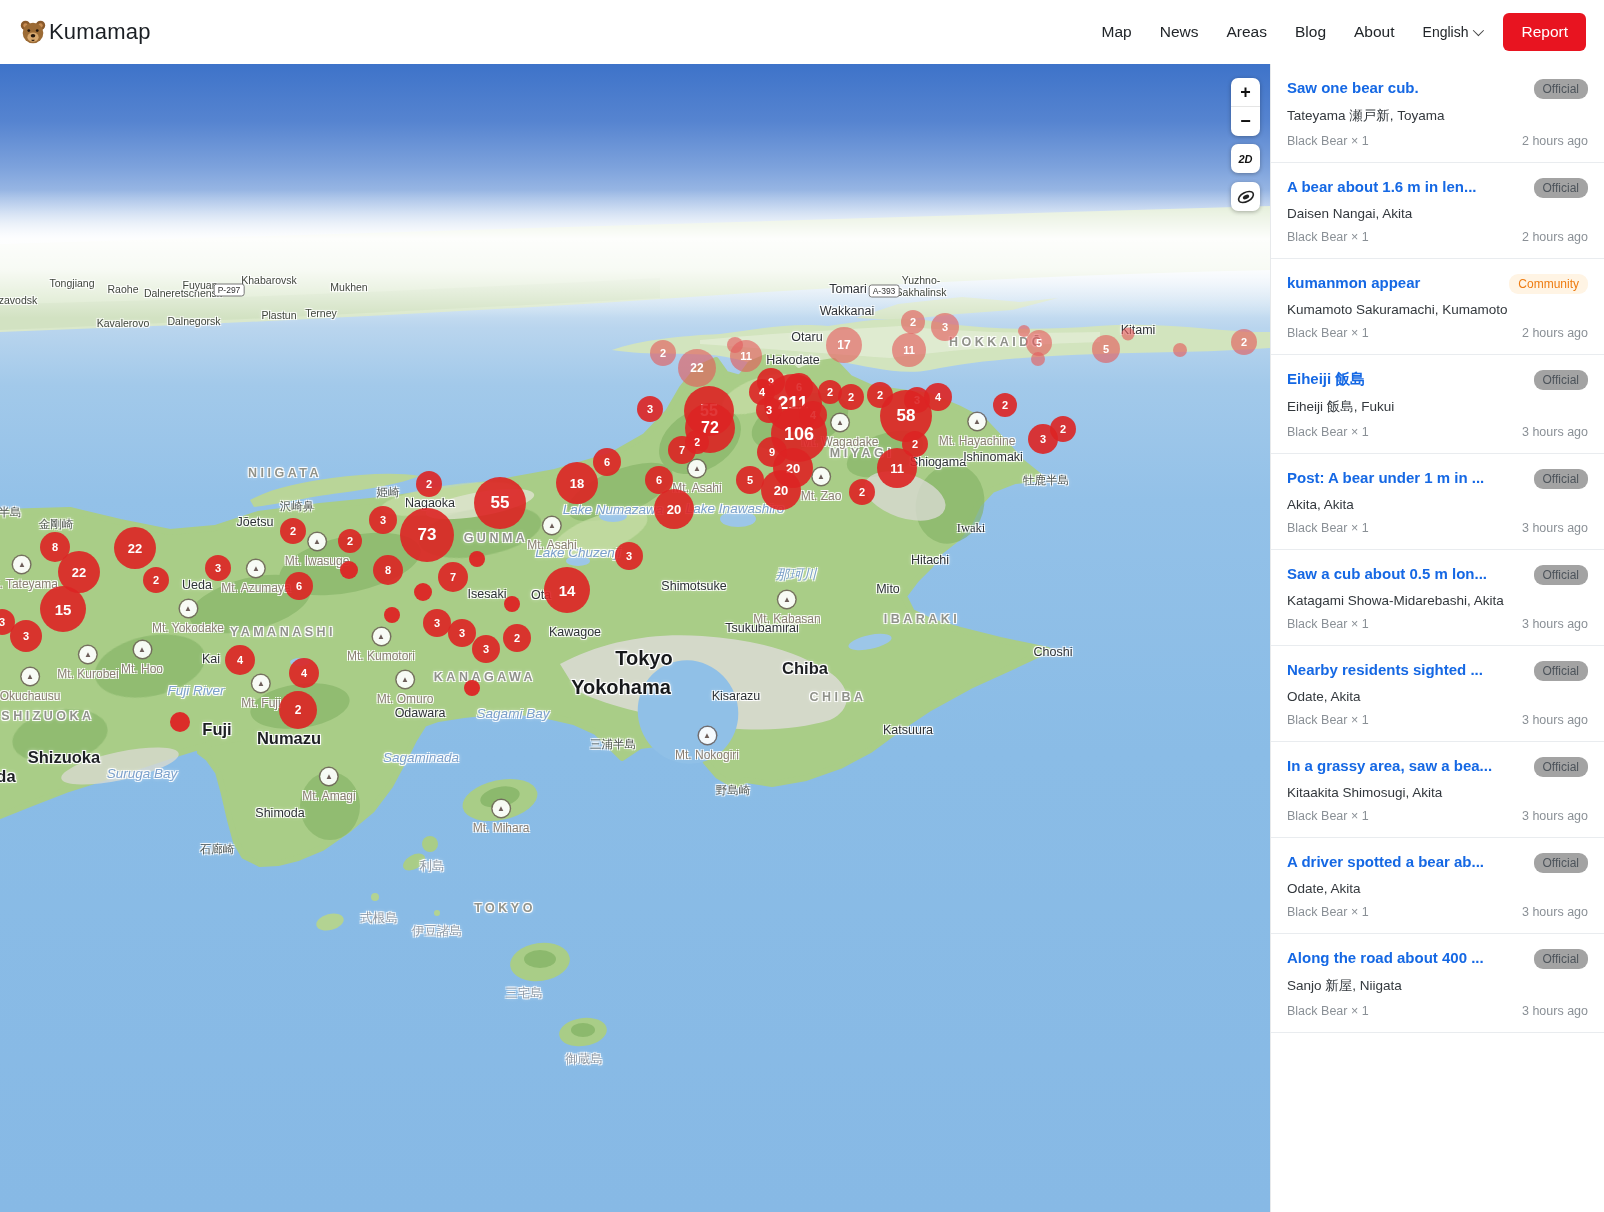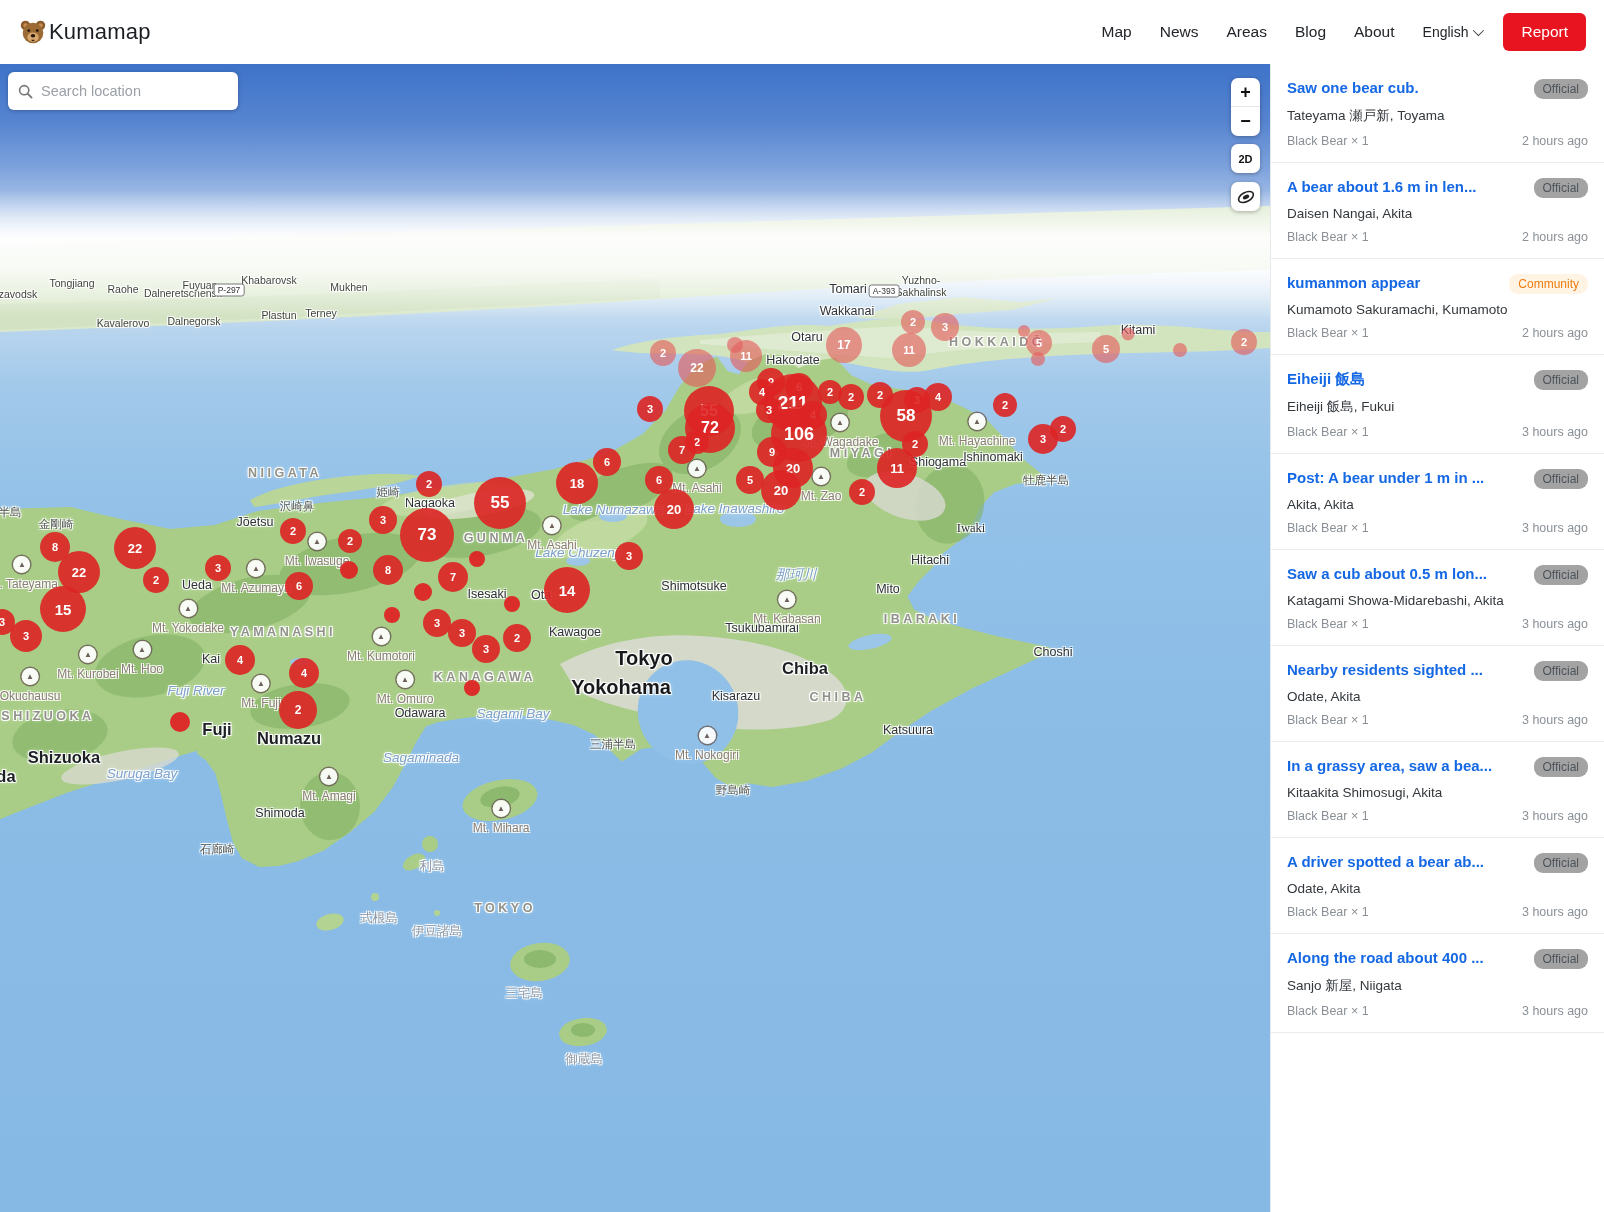--- a/index.html
+++ b/index.html
@@ -28,21 +28,21 @@
   .searchbox { position:absolute; left:8px; top:8px; width:230px; height:38px; background:#fff; border-radius:6px;
     box-shadow:0 1px 4px rgba(0,0,0,.25); display:flex; align-items:center; padding:0 10px; gap:8px; z-index:20; }
   .searchbox input { border:none; outline:none; flex:1; font-size:14.5px; color:#333; font-family:inherit; }
   .searchbox input::placeholder { color:#9aa0a6; }
 
   
   .ctrl { position:absolute; right:10px; z-index:20; background:#fff; border-radius:7px; box-shadow:0 1px 4px rgba(0,0,0,.3); }
   .zoomgroup { top:14px; width:29px; }
   .zoomgroup button { display:block; width:29px; height:29px; border:none; background:transparent; font-size:18px; font-weight:bold; color:#111; cursor:pointer; font-family:inherit; }
   .zoomgroup button:first-child { border-bottom:1px solid #e5e5e5; }
-  .btn-2d { top:80px; width:29px; height:29px; border:none; font-size:11px; font-weight:bold; color:#111; cursor:pointer; font-family:inherit; }
+  .btn-2d { top:80px; width:29px; height:29px; border:none; font-size:11px; font-weight:bold; color:#111; cursor:pointer; font-family:inherit;font-style:italic; }
   .btn-compass { top:118px; width:29px; height:29px; border:none; cursor:pointer; display:flex; align-items:center; justify-content:center; }
 
   
   .marker { position:absolute; transform:translate(-50%,-50%); background:rgba(221,36,36,.9); color:#fff; border-radius:50%;
     display:flex; align-items:center; justify-content:center; font-weight:bold; z-index:10; cursor:pointer; }
   .marker.lt { background:rgba(228,90,90,.62); z-index:8; }
   .marker.dot { background:rgba(221,36,36,.95); }
   .marker.dot.lt { background:rgba(228,96,96,.65); }
 
   
@@ -173,43 +173,36 @@
       <ellipse cx="414" cy="798" rx="12" ry="7" transform="rotate(-30 414 798)" fill="#a9cd87"></ellipse>
       <ellipse cx="330" cy="858" rx="14" ry="8" transform="rotate(-15 330 858)" fill="#b3d392"></ellipse>
       <circle cx="375" cy="833" r="4" fill="#b3d392"></circle>
       <circle cx="437" cy="849" r="3" fill="#b3d392"></circle>
       <ellipse cx="540" cy="898" rx="30" ry="19" transform="rotate(-8 540 898)" fill="#a9cd87"></ellipse>
       <ellipse cx="540" cy="895" rx="16" ry="9" fill="#8cb96d"></ellipse>
       <ellipse cx="583" cy="968" rx="24" ry="14" transform="rotate(-8 583 968)" fill="#a9cd87"></ellipse>
       <ellipse cx="583" cy="966" rx="12" ry="7" fill="#8cb96d"></ellipse>
     </svg>
 
-    <div class="searchbox">
-      <svg width="15" height="15" viewBox="0 0 15 15">
-        <circle cx="6.2" cy="6.2" r="4.6" fill="none" stroke="#757575" stroke-width="1.6"></circle>
-        <line x1="9.8" y1="9.8" x2="13.6" y2="13.6" stroke="#757575" stroke-width="1.8" stroke-linecap="round"></line>
-      </svg>
-      <input type="text" placeholder="Search location" style="">
-    </div>
 
     <div class="ctrl zoomgroup">
       <button>+</button>
       <button>−</button>
     </div>
     <button class="ctrl btn-2d">2D</button>
     <button class="ctrl btn-compass">
       <svg width="20" height="20" viewBox="0 0 20 20">
         <ellipse cx="10" cy="10" rx="8" ry="4.6" transform="rotate(-28 10 10)" fill="none" stroke="#222" stroke-width="1.6"></ellipse>
         <ellipse cx="10" cy="10" rx="3.4" ry="2" transform="rotate(-28 10 10)" fill="#222"></ellipse>
       </svg>
     </button>
 
     <div class="labels-layer">
         <div class="lbl lbl-ru" style="left: 72px; top: 219px;">Tongjiang</div>
-        <div class="lbl lbl-ru" style="left: 18px; top: 230px;">zavodsk</div>
+        <div class="lbl lbl-ru" style="left: 18px; top: 236px;">zavodsk</div>
         <div class="lbl lbl-ru" style="left: 183px; top: 229px;">Dalneretschensk</div>
         <div class="lbl lbl-ru" style="left: 123px; top: 225px;">Raohe</div>
         <div class="lbl lbl-ru" style="left: 123px; top: 259px;">Kavalerovo</div>
         <div class="lbl lbl-ru" style="left: 200px; top: 221px;">Fuyuan</div>
         <div class="lbl lbl-ru" style="left: 269px; top: 216px;">Khabarovsk</div>
         <div class="lbl lbl-ru" style="left: 349px; top: 223px;">Mukhen</div>
         <div class="lbl lbl-ru" style="left: 194px; top: 257px;">Dalnegorsk</div>
         <div class="lbl lbl-ru" style="left: 279px; top: 251px;">Plastun</div>
         <div class="lbl lbl-ru" style="left: 321px; top: 249px;">Terney</div>
         <div class="lbl lbl-ru" style="left: 921px; top: 222px;">Yuzhno-

